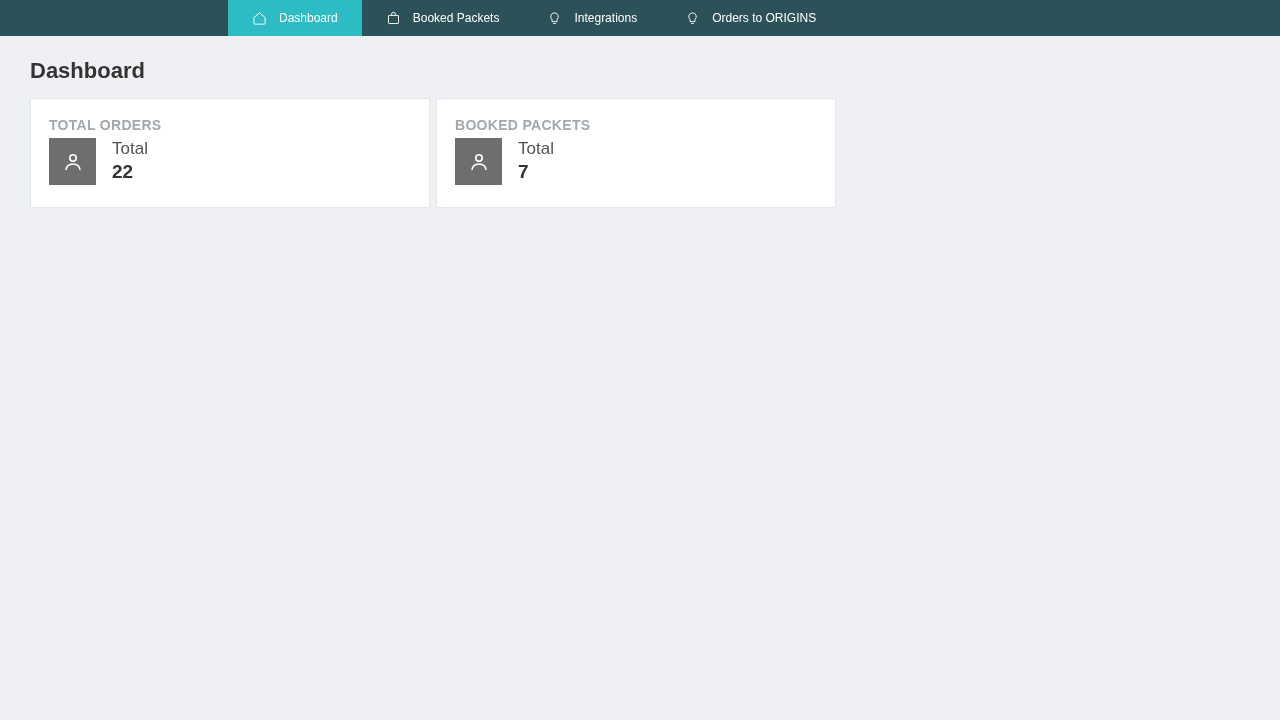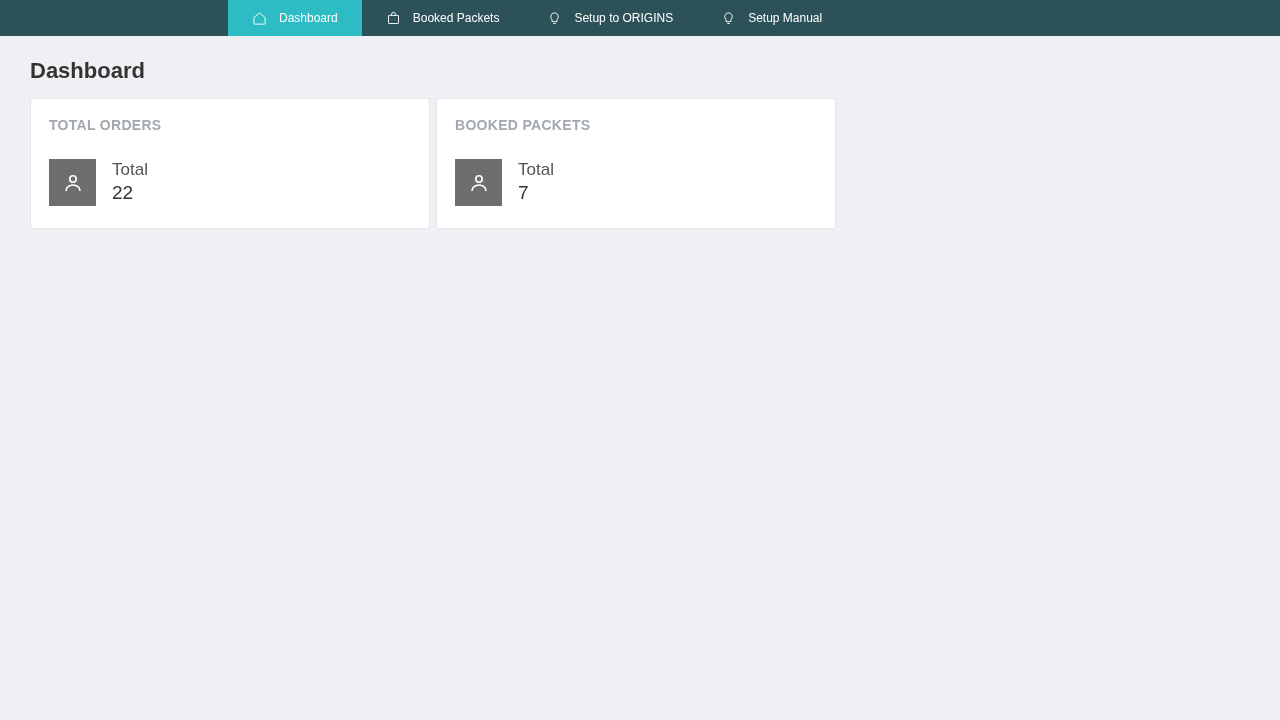--- a/index.html
+++ b/index.html
@@ -63,21 +63,21 @@
       border: 1px solid #e3e6ea;
       border-radius: 2px;
       width: 400px;
       padding: 18px 18px 22px 18px;
     }
     .card-title {
       font-size: 14px;
       font-weight: 600;
       color: #a2a8ad;
       letter-spacing: 0.3px;
-      margin-bottom: 26px;
+      margin-bottom: 5px;
     }
     .card-body {
       display: flex;
       align-items: flex-end;
     }
     .card-icon {
       width: 47px;
       height: 47px;
       background: #6e6e6e;
       display: flex;
@@ -92,21 +92,21 @@
       fill: none;
       stroke-width: 1.6;
     }
     .card-text .sub {
       font-size: 17px;
       color: #545454;
       line-height: 1.3;
     }
     .card-text .val {
       font-size: 19px;
-      font-weight: 400;
+      font-weight: 700;
       color: #333333;
       line-height: 1.3;
     }
   </style>
 </head>
 <body>
 
 <div class="topnav">
   <div class="nav-item active">
     <span class="icon">
@@ -125,30 +125,30 @@
     </span>
     <span>Booked Packets</span>
   </div>
   <div class="nav-item">
     <span class="icon">
       <svg viewBox="0 0 24 24">
           <path d="M12 3a6 6 0 0 0-4 10.5V17h8v-3.5A6 6 0 0 0 12 3z"></path>
           <line x1="10" y1="20" x2="14" y2="20"></line>
         </svg>
     </span>
-    <span>Setup to ORIGINS</span>
+    <span>Integrations</span>
   </div>
   <div class="nav-item">
     <span class="icon">
       <svg viewBox="0 0 24 24">
           <path d="M12 3a6 6 0 0 0-4 10.5V17h8v-3.5A6 6 0 0 0 12 3z"></path>
           <line x1="10" y1="20" x2="14" y2="20"></line>
         </svg>
     </span>
-    <span>Setup Manual</span>
+    <span>Orders to ORIGINS</span>
   </div>
 </div>
 
 <div class="content">
   <h1 class="page-title">Dashboard</h1>
 
   <div class="cards">
 
     <div class="card">
       <div class="card-title">TOTAL ORDERS</div>

